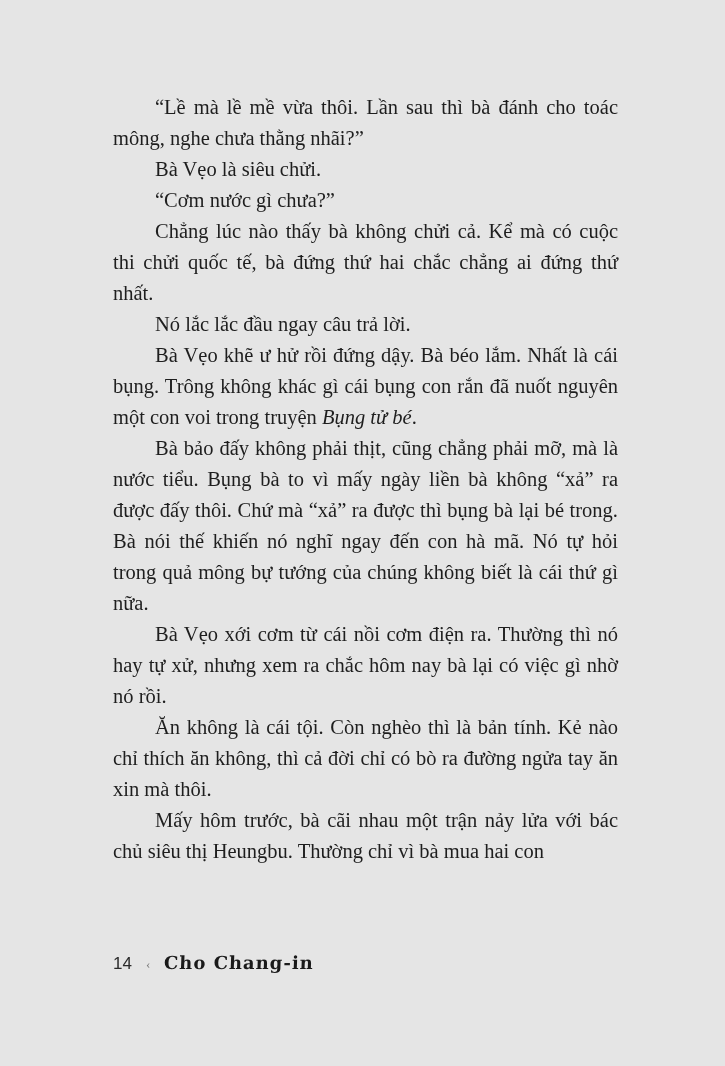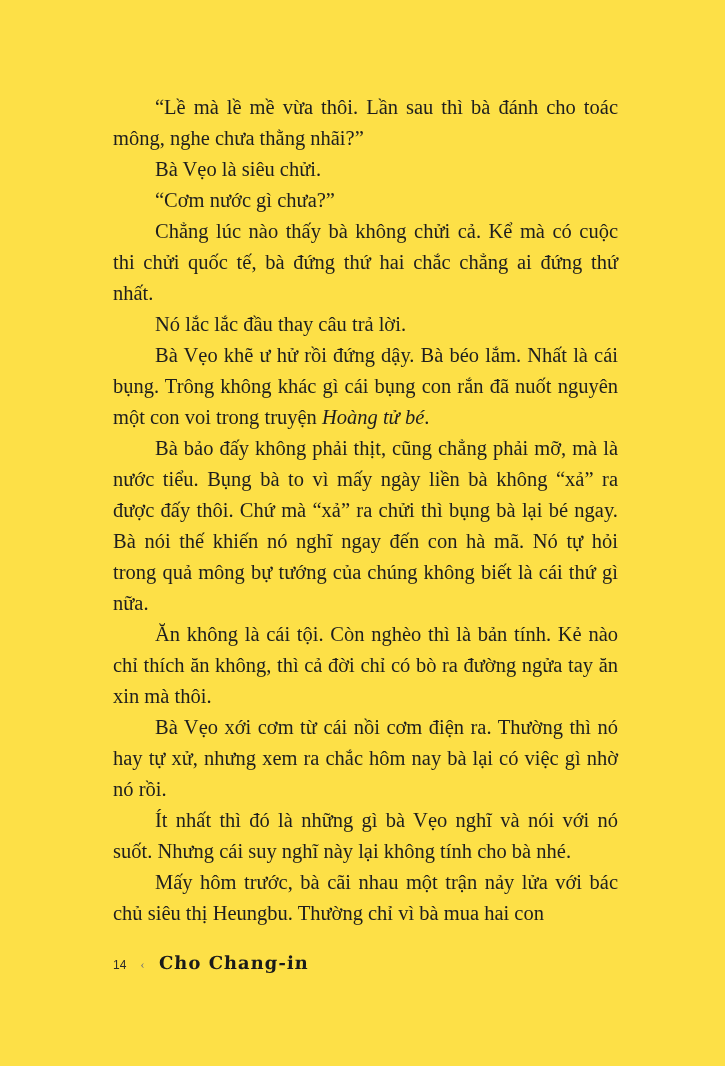--- a/index.html
+++ b/index.html
@@ -11,21 +11,21 @@
     width: 725px;
     height: 1066px;
     position: relative;
     font-family: "Liberation Serif", "DejaVu Serif", serif;
     color: #1e1e1e;
     overflow: hidden;
   }
   .page {
     position: absolute;
     inset: 0;
-    background: #fde047;
+    background: #e5e5e5;
   }
   .text-block {
     position: absolute;
     top: 92px;
     left: 113px;
     width: 505px;
     font-size: 20.5px;
     line-height: 31px;
     text-align: justify;
     text-justify: inter-word;
@@ -40,21 +40,21 @@
   }
   .footer {
     position: absolute;
     left: 113px;
     top: 952px;
     display: flex;
     align-items: baseline;
     gap: 14px;
   }
   .footer .page-num {
-    font-size: 12px;
+    font-size: 17px;
     color: #2a2a2a;
     font-family: "Liberation Sans", sans-serif;
   }
   .footer .sep {
     font-size: 13px;
     color: #777777;
     position: relative;
     top: -1px;
   }
   .footer .author {
@@ -69,26 +69,25 @@
 </head>
 <body>
 
 <div class="page">
 
   <div class="text-block">
     <p>“Lề mà lề mề vừa thôi. Lần sau thì bà đánh cho toác mông, nghe chưa thằng nhãi?”</p>
     <p>Bà Vẹo là siêu chửi.</p>
     <p>“Cơm nước gì chưa?”</p>
     <p>Chẳng lúc nào thấy bà không chửi cả. Kể mà có cuộc thi chửi quốc tế, bà đứng thứ hai chắc chẳng ai đứng thứ nhất.</p>
-    <p>Nó lắc lắc đầu thay câu trả lời.</p>
-    <p><span>Bà Vẹo khẽ ư hử rồi đứng dậy. Bà béo lắm. Nhất là cái bụng. Trông không khác gì cái bụng con rắn đã nuốt nguyên một con voi trong truyện </span><i>Hoàng tử bé</i><span>.</span></p>
-    <p>Bà bảo đấy không phải thịt, cũng chẳng phải mỡ, mà là nước tiểu. Bụng bà to vì mấy ngày liền bà không “xả” ra được đấy thôi. Chứ mà “xả” ra chửi thì bụng bà lại bé ngay. Bà nói thế khiến nó nghĩ ngay đến con hà mã. Nó tự hỏi trong quả mông bự tướng của chúng không biết là cái thứ gì nữa.</p>
+    <p>Nó lắc lắc đầu ngay câu trả lời.</p>
+    <p><span>Bà Vẹo khẽ ư hử rồi đứng dậy. Bà béo lắm. Nhất là cái bụng. Trông không khác gì cái bụng con rắn đã nuốt nguyên một con voi trong truyện </span><i>Bụng tử bé</i><span>.</span></p>
+    <p>Bà bảo đấy không phải thịt, cũng chẳng phải mỡ, mà là nước tiểu. Bụng bà to vì mấy ngày liền bà không “xả” ra được đấy thôi. Chứ mà “xả” ra được thì bụng bà lại bé trong. Bà nói thế khiến nó nghĩ ngay đến con hà mã. Nó tự hỏi trong quả mông bự tướng của chúng không biết là cái thứ gì nữa.</p>
+    <p>Bà Vẹo xới cơm từ cái nồi cơm điện ra. Thường thì nó hay tự xử, nhưng xem ra chắc hôm nay bà lại có việc gì nhờ nó rồi.</p>
     <p>Ăn không là cái tội. Còn nghèo thì là bản tính. Kẻ nào chỉ thích ăn không, thì cả đời chỉ có bò ra đường ngửa tay ăn xin mà thôi.</p>
-    <p>Bà Vẹo xới cơm từ cái nồi cơm điện ra. Thường thì nó hay tự xử, nhưng xem ra chắc hôm nay bà lại có việc gì nhờ nó rồi.</p>
-    <p>Ít nhất thì đó là những gì bà Vẹo nghĩ và nói với nó suốt. Nhưng cái suy nghĩ này lại không tính cho bà nhé.</p>
     <p>Mấy hôm trước, bà cãi nhau một trận nảy lửa với bác chủ siêu thị Heungbu. Thường chỉ vì bà mua hai con</p>
   </div>
 
   <div class="footer">
     <span class="page-num">14</span>
     <span class="sep">‹</span>
     <span class="author">Cho Chang-in</span>
   </div>
 
 </div>

